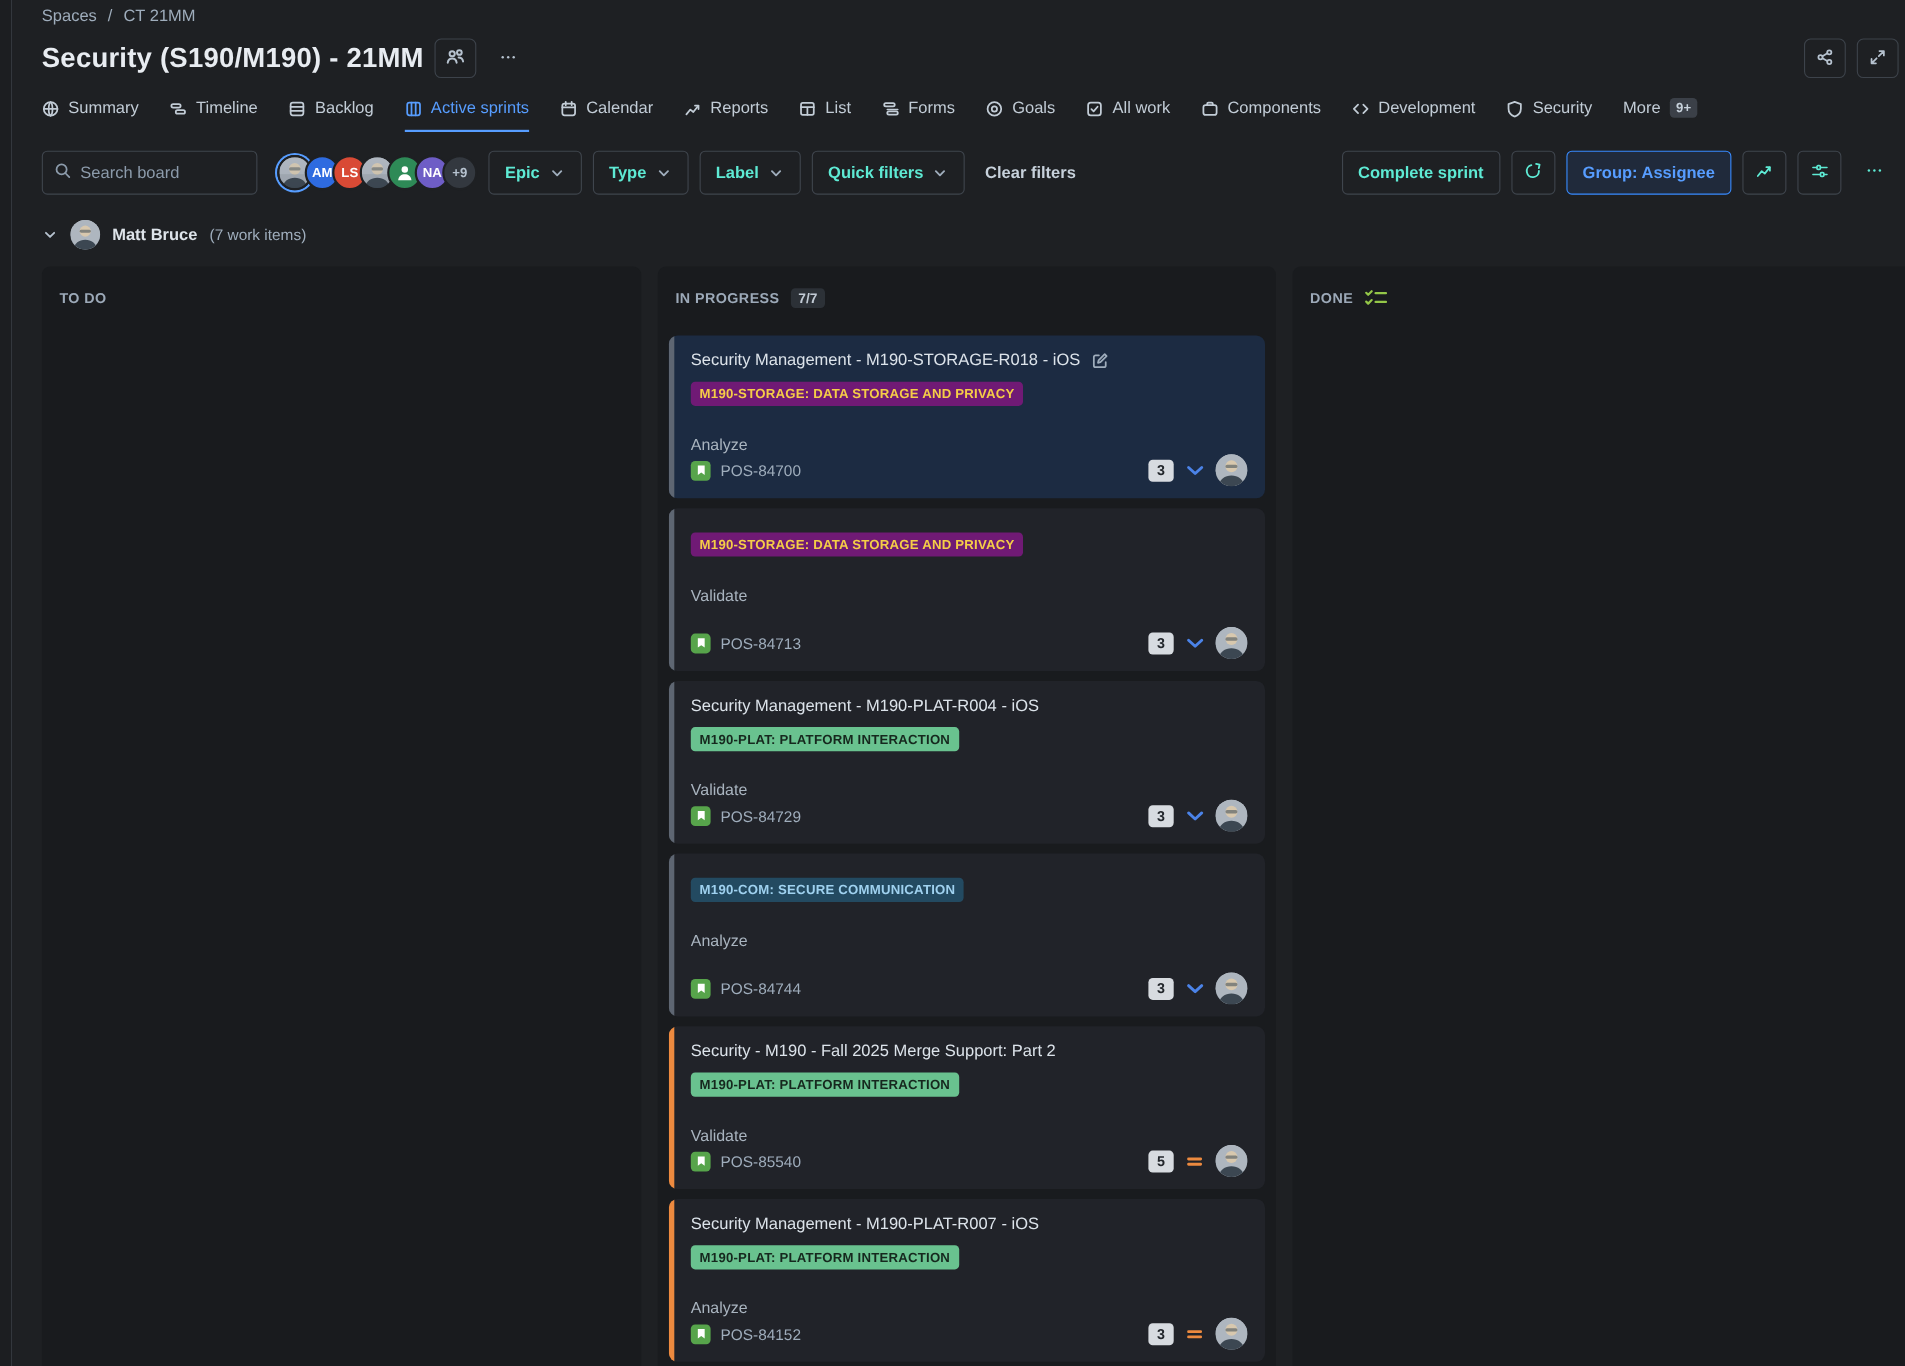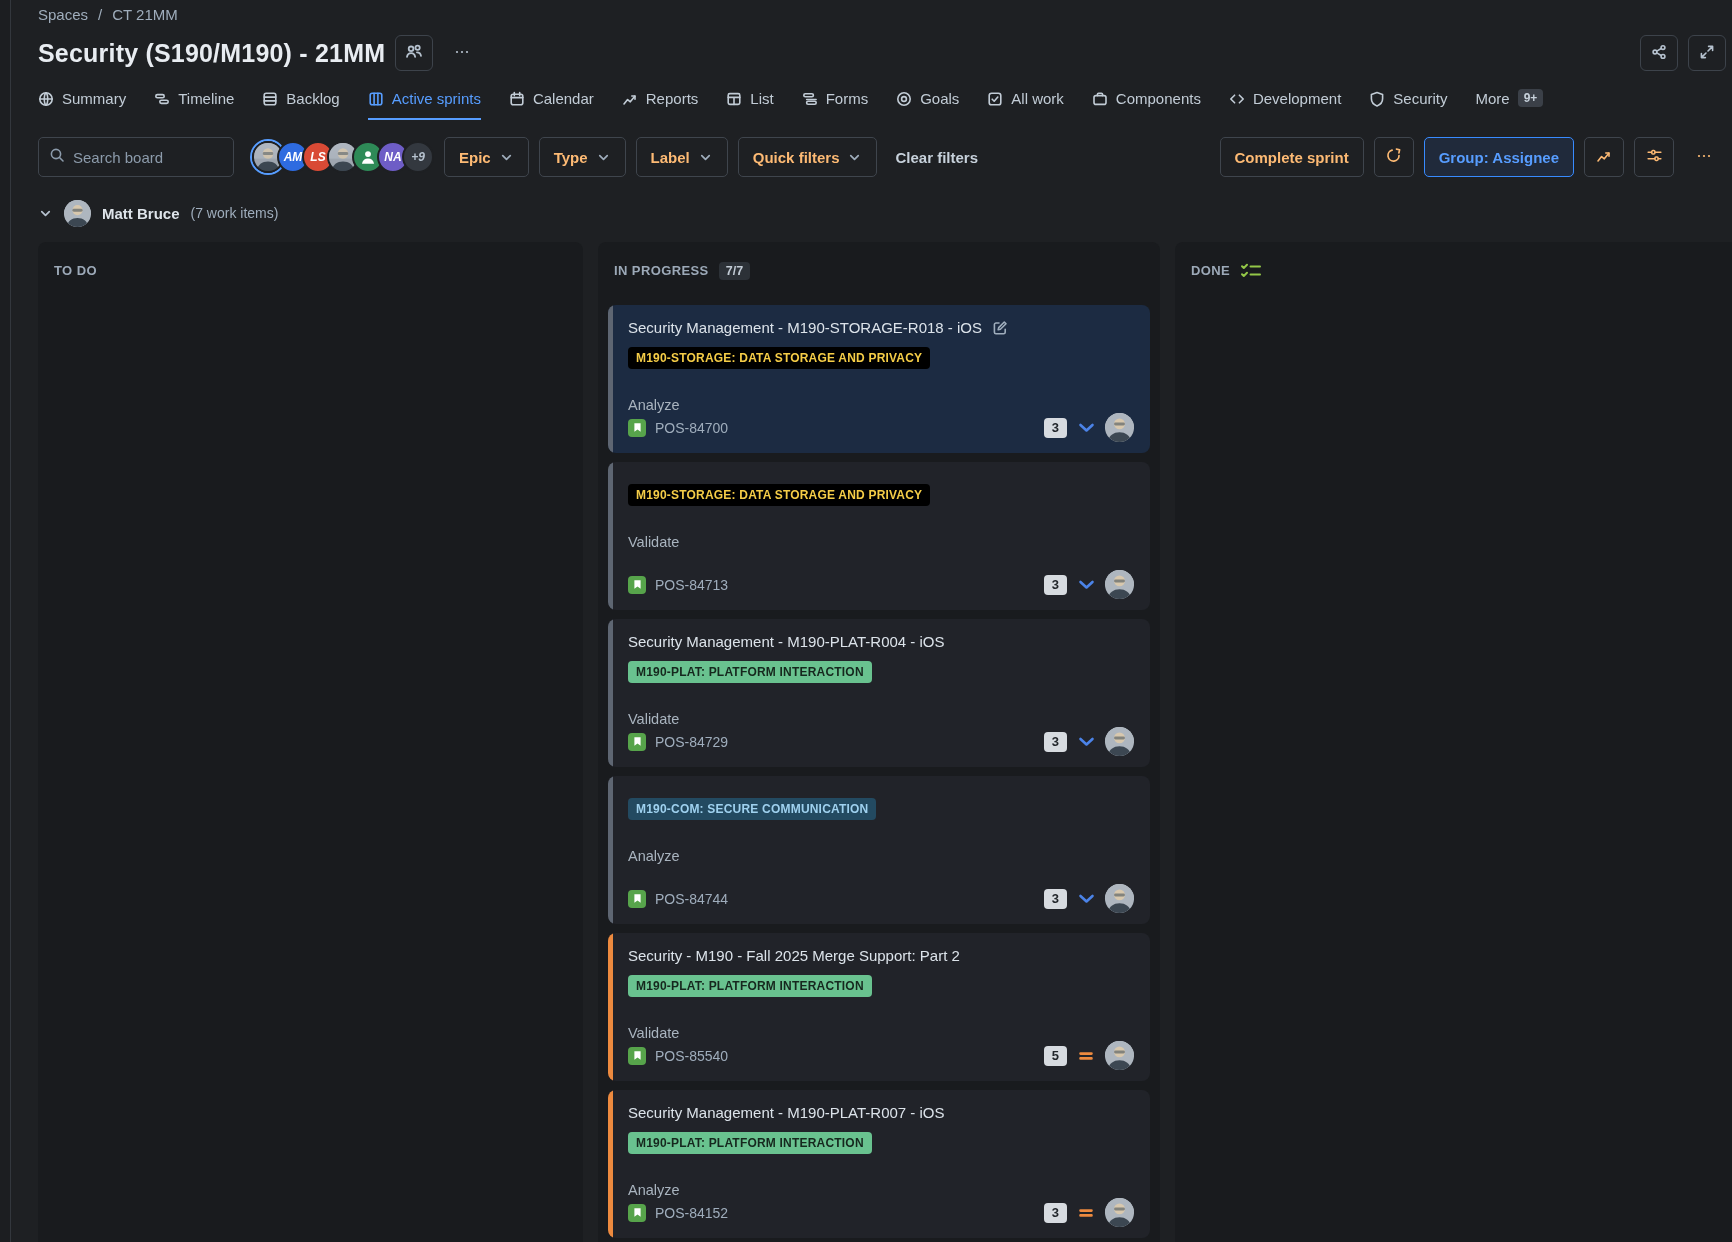--- a/index.html
+++ b/index.html
@@ -54,31 +54,30 @@
     font-family:"Liberation Sans", sans-serif;
   }
   .search-box input::placeholder{ color:#8C9BAB; }
 
   .avatar-stack{ display:flex; align-items:center; margin-left:8px; }
   .avatar{
     width:32px; height:32px; border-radius:50%; border:2px solid #1E2023;
     margin-left:-7px; display:flex; align-items:center; justify-content:center;
     font-size:12px; font-weight:700; color:#fff; cursor:pointer; position:relative; flex:none;
     overflow:hidden;
-    font-style:italic;
   }
   .avatar:first-child{ margin-left:0; }
   .avatar.ringed{ box-shadow:0 0 0 2px #579DFF; }
   .avatar.photo{ background:linear-gradient(180deg,#b9c2cb 0%,#9aa3ad 55%,#46505b 56%,#39424c 100%); }
   .avatar.photo svg{ opacity:.85; }
 
   .pill-btn{
     display:flex; align-items:center; gap:8px; height:40px; padding:0 14px;
     background:transparent; border:1px solid #3F454D; border-radius:5px;
-    color:#fdba74; font-size:15px; font-weight:600; cursor:pointer; white-space:nowrap;
+    color:#5eead4; font-size:15px; font-weight:600; cursor:pointer; white-space:nowrap;
     font-family:"Liberation Sans", sans-serif;
   }
   .text-btn{
     background:none; border:none; color:#C7D1DB; font-size:15px; font-weight:600; cursor:pointer;
     padding:0 8px; font-family:"Liberation Sans", sans-serif;
   }
   .right-cluster{ margin-left:auto; display:flex; align-items:center; gap:10px; }
   .group-btn{
     border:1px solid #388BFF; color:#579DFF; background:rgba(38,71,132,.25);
   }
@@ -122,21 +121,21 @@
   .accent.gray{ background:#5E6672; }
   .accent.orange{ background:#ED8A3F; }
   .card-title-row{ display:flex; align-items:center; gap:10px;text-align:right; }
   .card-title{ font-size:15px; color:#DCE3EA; line-height:20px; white-space:nowrap; }
   .edit-ic{ color:#9FADBC; display:flex; cursor:pointer; }
   .chip{
     display:inline-block; margin-top:9px; align-self:flex-start;
     font-size:12px; font-weight:700; letter-spacing:.2px;
     border-radius:4px; padding:4px 8px; line-height:14px; white-space:nowrap;
   }
-  .chip.yellow{ background:#000000; color:#F5CD47;text-align:right; }
+  .chip.yellow{ background:#701a75; color:#F5CD47;text-align:right; }
   .chip.green{ background:#69C28F; color:#16281E; }
   .chip.blue{ background:#234A61; color:#9FD1EF; }
   .card-status{ margin-top:28px; font-size:14.5px; color:#A9B4BF; }
   .card-footer{ margin-top:auto; display:flex; align-items:center; gap:9px; }
   .type-ic{
     width:18px; height:18px; border-radius:4px; background:#57A44B; flex:none;
     display:flex; align-items:center; justify-content:center;
   }
   .card-key{ font-size:14px; color:#9FADBC; }
   .foot-right{ margin-left:auto; display:flex; align-items:center; gap:10px; }

